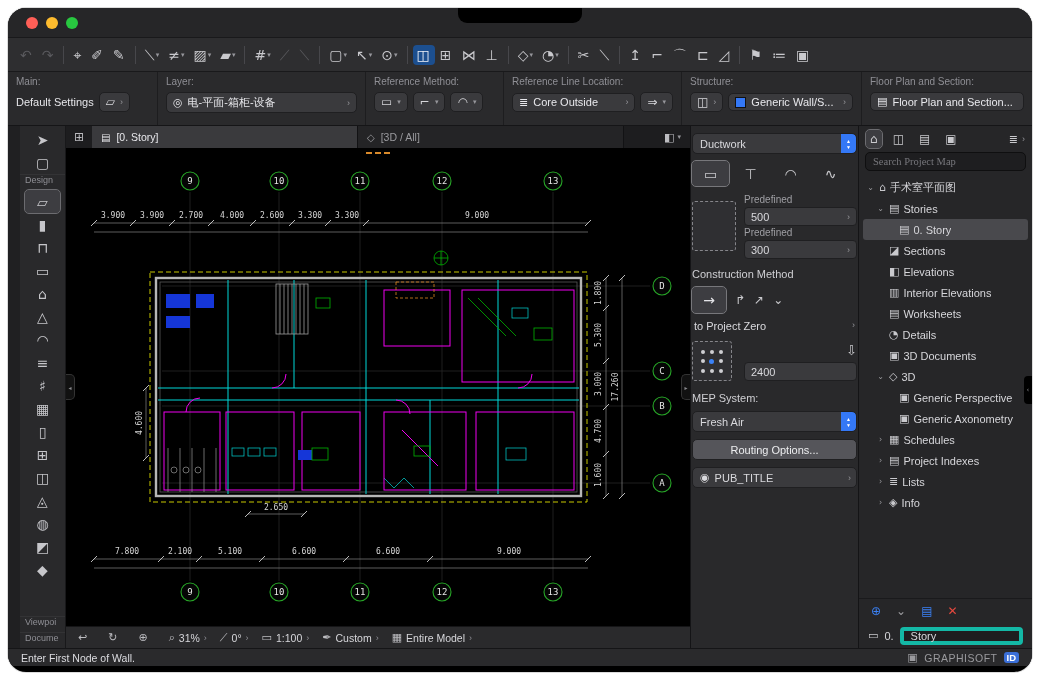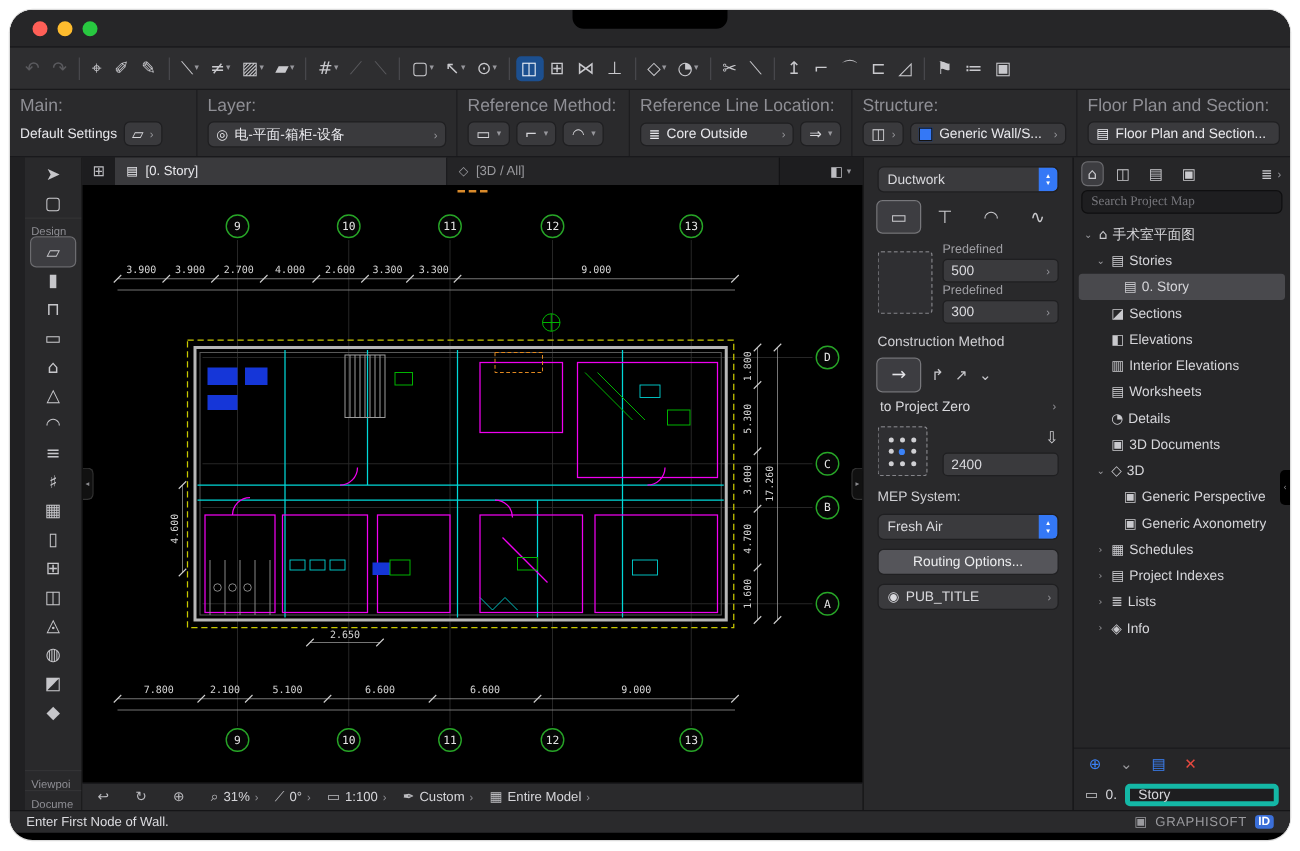--- a/index.html
+++ b/index.html
@@ -15,36 +15,36 @@
 
 .toolbar{height:34px;background:#2e2e30;border-bottom:1px solid #19191b;display:flex;align-items:center;padding:0 8px;gap:1px;flex:none;overflow:hidden}
 .tb-item{display:flex;align-items:center;gap:1px;padding:3px 4px;border-radius:4px;color:#c9c9cd;font-size:14px;line-height:1}
 .tb-item .caret{font-size:7px;color:#97979c}
 .tb-item.disabled{color:#5a5a5e}
 .tb-item.selected{background:#1c4f8f;color:#eef2f8}
 .tb-item.sep{width:1px;align-self:center;height:18px;background:#47474b;padding:0;margin:0 4px;border-radius:0}
 
 .infobox{height:54px;background:#2a2a2c;border-bottom:1px solid #151517;display:flex;flex:none}
 .ib-sec{border-right:1px solid #1d1d1f;padding:4px 8px 5px;display:flex;flex-direction:column;gap:5px;min-width:0}
-.ib-label{font-size:14px;color:#8f8f95;white-space:nowrap}
+.ib-label{font-size:10px;color:#8f8f95;white-space:nowrap}
 .ib-controls{display:flex;align-items:center;gap:5px;min-width:0}
 .ib-text{color:#e6e6ea;font-size:11px;white-space:nowrap}
 .ib-btn,.ib-drop,.ib-iconbtn{background:#3a3a3d;border:1px solid #1f1f21;border-radius:5px;color:#e8e8ec;font-size:11px;display:flex;align-items:center;gap:5px;padding:2px 6px;white-space:nowrap;min-width:0}
 .ib-drop .chev,.ib-iconbtn .chev{color:#97979c;font-size:9px}
 .ib-drop .txt{overflow:hidden;text-overflow:ellipsis}
 .ib-iconbtn .icon{font-size:12px;color:#d6d6da}
 .ib-iconbtn .caret{font-size:7px;color:#97979c}
 .swatch{width:11px;height:11px;background:#3478f6;border:1px solid #111;flex:none}
 
 .workspace{flex:1;display:flex;min-height:0}
 .edge-strip{width:12px;background:#202022;flex:none}
 .toolbox{width:46px;background:#29292b;border-right:1px solid #18181a;display:flex;flex-direction:column;padding-top:2px;flex:none}
 .tbx-item.tool{height:23px;display:flex;align-items:center;justify-content:center;color:#c6c6ca;font-size:14px;margin:0 5px;border-radius:4px}
 .tbx-item.tool.selected{background:#3d3d41;outline:1px solid #6c6c70}
-.tbx-item.label{height:16px;display:flex;align-items:flex-end;padding-left:5px;color:#8f8f95;font-size:9px;border-top:1px solid #333335;white-space:nowrap;overflow:hidden}
+.tbx-item.label{height:16px;display:flex;align-items:flex-start;padding-left:5px;color:#8f8f95;font-size:9px;border-top:1px solid #333335;white-space:nowrap;overflow:hidden}
 .tbx-item.push{margin-top:auto}
 .centercol{flex:1;display:flex;flex-direction:column;min-width:0}
 
 .tabbar{height:22px;background:#1d1d1f;display:flex;align-items:stretch;flex:none}
 .quad{width:26px;display:flex;align-items:center;justify-content:center;color:#bcbcc0;font-size:12px}
 .tab{width:266px;display:flex;align-items:center;gap:6px;padding:0 9px;font-size:10.5px;color:#9a9a9e;background:#242426;border-right:1px solid #121214}
 .tab.active{background:#3a3a3d;color:#e8e8ec}
 .tab .icon{font-size:10px}
 .tab-rest{flex:1;display:flex;justify-content:flex-end;align-items:center;gap:3px;padding-right:9px;color:#bcbcc0;font-size:11px}
 .tab-rest .caret{font-size:7px;color:#97979c}
@@ -56,21 +56,21 @@
 .edge-tab{position:absolute;top:226px;width:9px;height:26px;background:#111;border:1px solid #333;color:#8a8a8e;font-size:6px;display:flex;align-items:center;justify-content:center}
 .edge-tab.l{left:0;border-radius:0 5px 5px 0;border-left:none}
 .edge-tab.r{right:0;border-radius:5px 0 0 5px;border-right:none}
 .dev-tab{position:absolute;right:0;top:368px;width:8px;height:28px;background:#000;border-radius:4px 0 0 4px;color:#8a8a8e;font-size:7px;display:flex;align-items:center;justify-content:center}
 
 .bottombar{height:22px;background:#2a2a2c;border-top:1px solid #151517;display:flex;align-items:center;padding:0 6px;gap:1px;flex:none;overflow:hidden}
 .bb-item{display:flex;align-items:center;gap:4px;color:#d6d6da;font-size:10.5px;padding:2px 6px;white-space:nowrap}
 .bb-item .icon{font-size:11px;color:#bcbcc0}
 .bb-item .caret{color:#8f8f95;font-size:9px}
 
-.settings{width:168px;background:#29292b;border-left:1px solid #141416;padding:7px 11px;display:flex;flex-direction:column;gap:7px;font-size:11px;color:#d9d9dd;flex:none;overflow:hidden}
+.settings{width:168px;background:#29292b;border-left:1px solid #141416;padding:7px 1px;display:flex;flex-direction:column;gap:7px;font-size:11px;color:#d9d9dd;flex:none;overflow:hidden}
 .drop{background:#3a3a3d;border:1px solid #1f1f21;border-radius:5px;display:flex;align-items:center;height:21px;padding-left:7px;gap:5px;overflow:hidden}
 .drop .txt{flex:1;white-space:nowrap;overflow:hidden}
 .drop .chev{color:#97979c;font-size:9px;padding-right:5px}
 .stepper{width:15px;height:100%;background:#3478f6;border-radius:0 4px 4px 0;display:flex;flex-direction:column;align-items:center;justify-content:center;color:#fff;font-size:5px;line-height:6px;flex:none}
 .geo-row{display:flex;gap:3px}
 .geo-icon{width:37px;height:25px;border-radius:4px;display:flex;align-items:center;justify-content:center;color:#c9c9cd;font-size:14px}
 .geo-icon.selected{background:#3d3d41;outline:1px solid #77777b}
 .pre-row{display:flex;gap:8px}
 .cross-icon{width:44px;height:50px;border:1px dashed #85858a;border-radius:3px;align-self:center;background:#2f2f32;flex:none}
 .pre-col{flex:1;display:flex;flex-direction:column}

